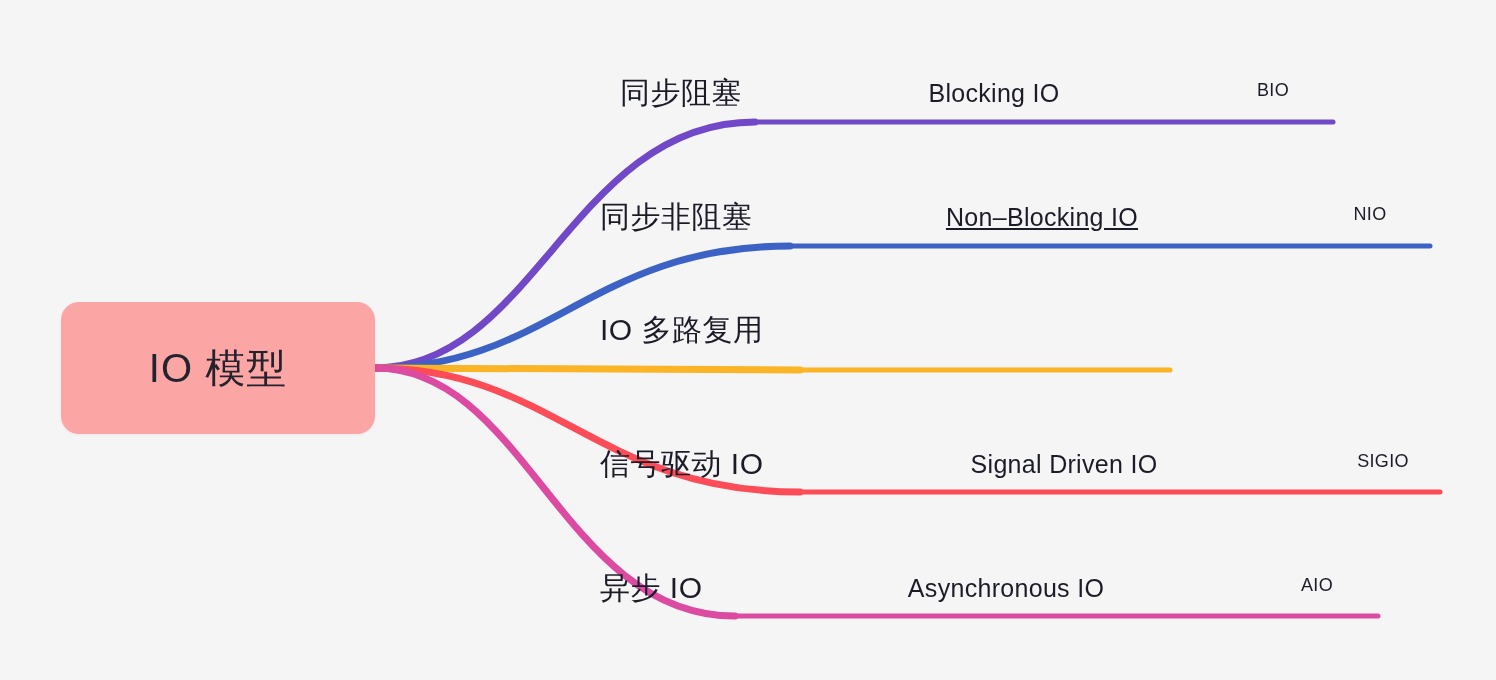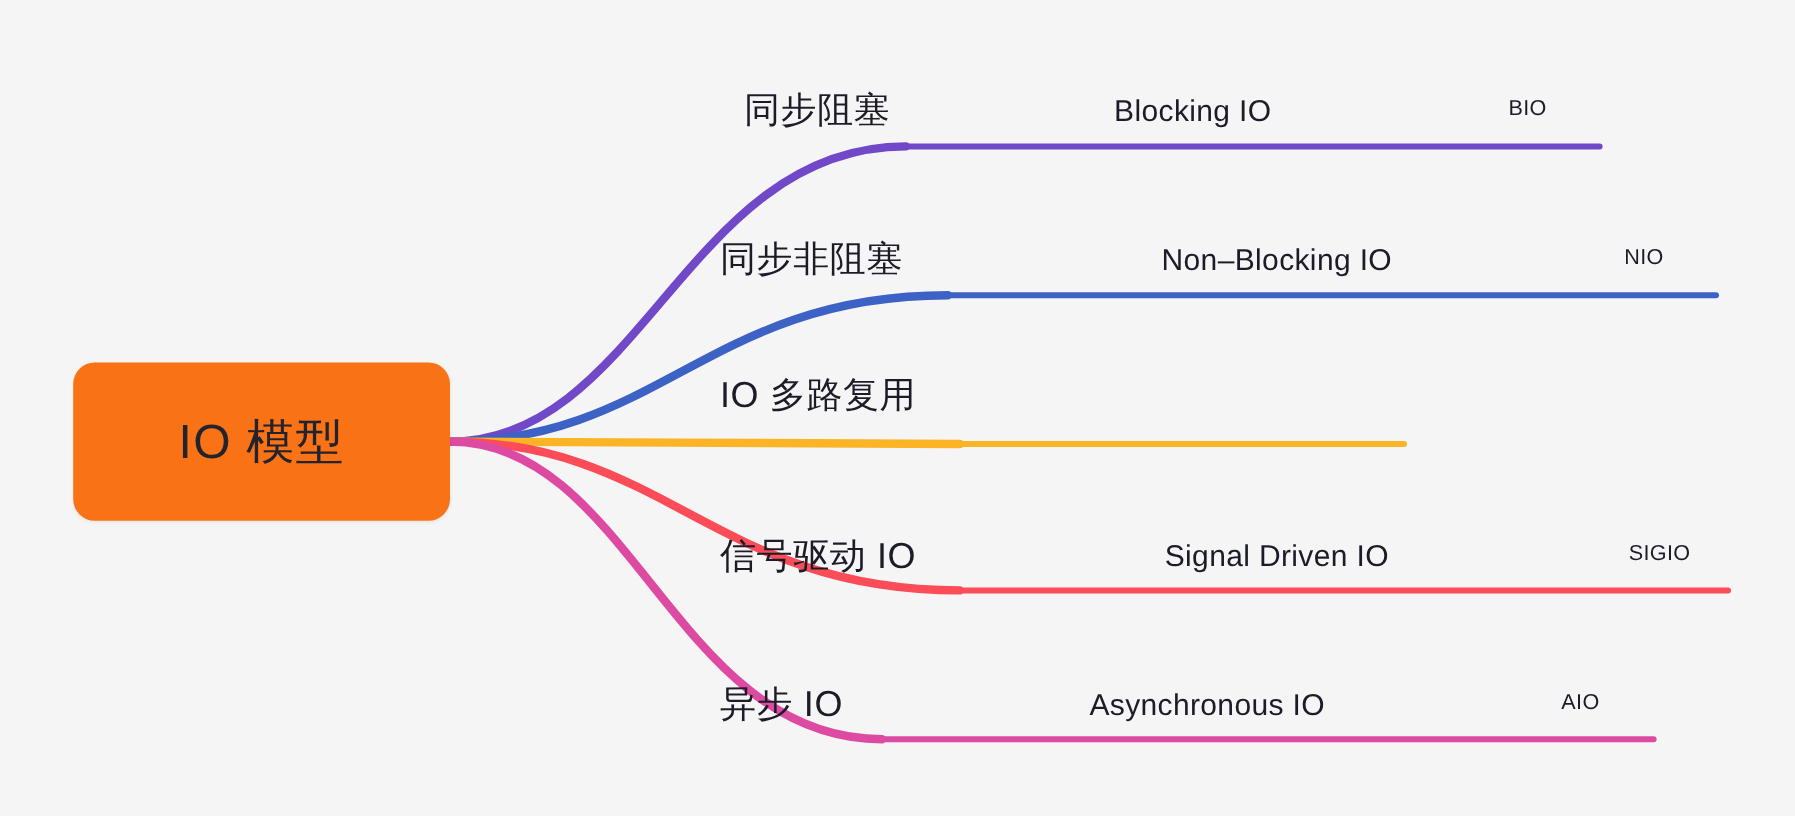--- a/index.html
+++ b/index.html
@@ -29,21 +29,21 @@
     pointer-events: none;
   }
 
   
   .root-node {
     position: absolute;
     left: 61px;
     top: 302px;
     width: 314px;
     height: 132px;
-    background: #f97316;
+    background: #fca5a5;
     border-radius: 18px;
     box-shadow: 0 1px 3px rgba(0,0,0,0.05);
     display: flex;
     align-items: center;
     justify-content: center;
     box-sizing: border-box;
   }
   .root-label {
     font-size: 40px;
     color: #23232e;
@@ -102,21 +102,21 @@
 
   <div class="root-node">
     <span class="root-label">IO 模型</span>
   </div>
 
   <div class="branch-title" style="left:608px; top:78px;margin-left:12px;">同步阻塞</div>
   <div class="branch-en" style="left:994px; top:81px;">Blocking IO</div>
   <div class="branch-abbr" style="left:1273px; top:81px;">BIO</div>
 
   <div class="branch-title" style="left:600px; top:202px;">同步非阻塞</div>
-  <div class="branch-en" style="left:1064px; top:205px;">Non–Blocking IO</div>
+  <div class="branch-en" style="left:1042px; top:205px;text-decoration:underline;">Non–Blocking IO</div>
   <div class="branch-abbr" style="left:1370px; top:205px;">NIO</div>
 
   <div class="branch-title" style="left:600px; top:315px;">IO 多路复用</div>
 
   <div class="branch-title" style="left:600px; top:449px;">信号驱动 IO</div>
   <div class="branch-en" style="left:1064px; top:452px;">Signal Driven IO</div>
   <div class="branch-abbr" style="left:1383px; top:452px;">SIGIO</div>
 
   <div class="branch-title" style="left:600px; top:573px;">异步 IO</div>
   <div class="branch-en" style="left:1006px; top:576px;">Asynchronous IO</div>

